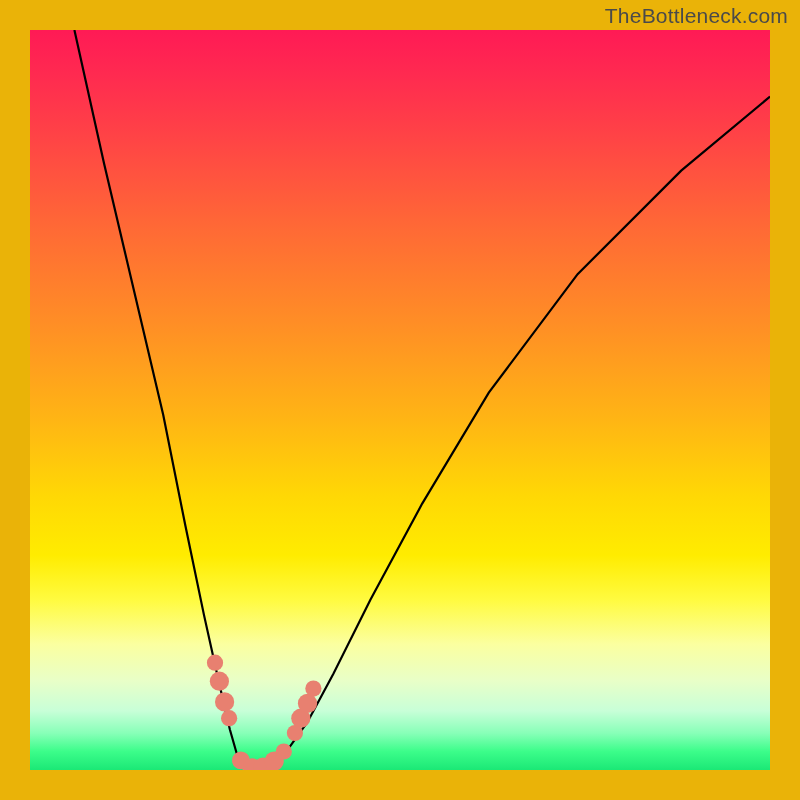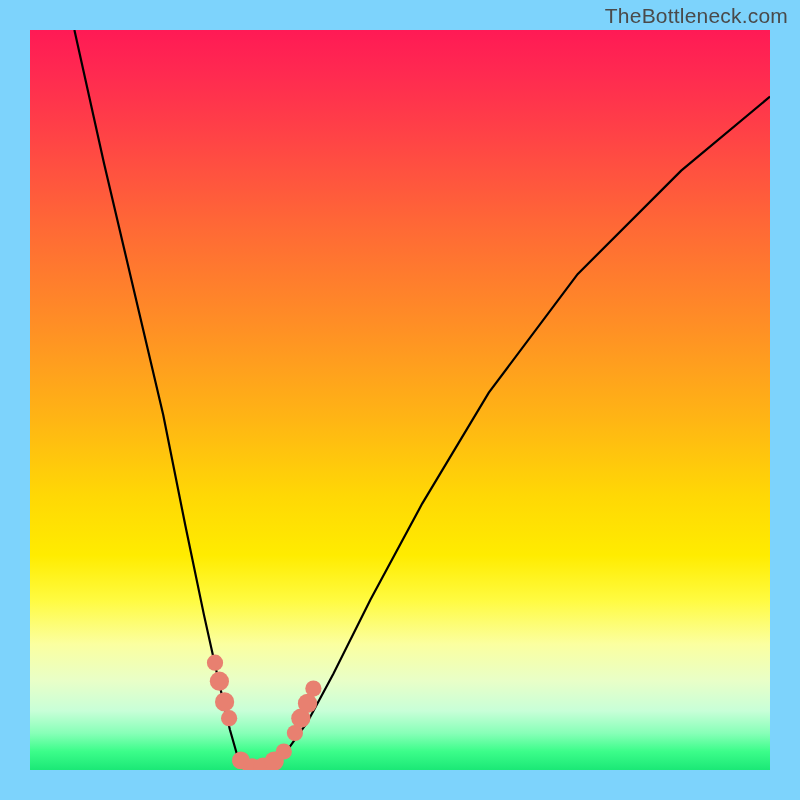--- a/index.html
+++ b/index.html
@@ -8,21 +8,21 @@
     width: 800px;
     height: 800px;
     overflow: hidden;
     background: #000;
     font-family: Arial, Helvetica, sans-serif;
   }
   .frame {
     position: absolute;
     left: 0; top: 0;
     width: 800px; height: 800px;
-    background: #7dd3fc;
+    background: #eab308;
   }
   .plot-area {
     position: absolute;
     left: 30px;
     top: 30px;
     width: 740px;
     height: 740px;
     overflow: hidden;
   }
   .gradient-bg {

